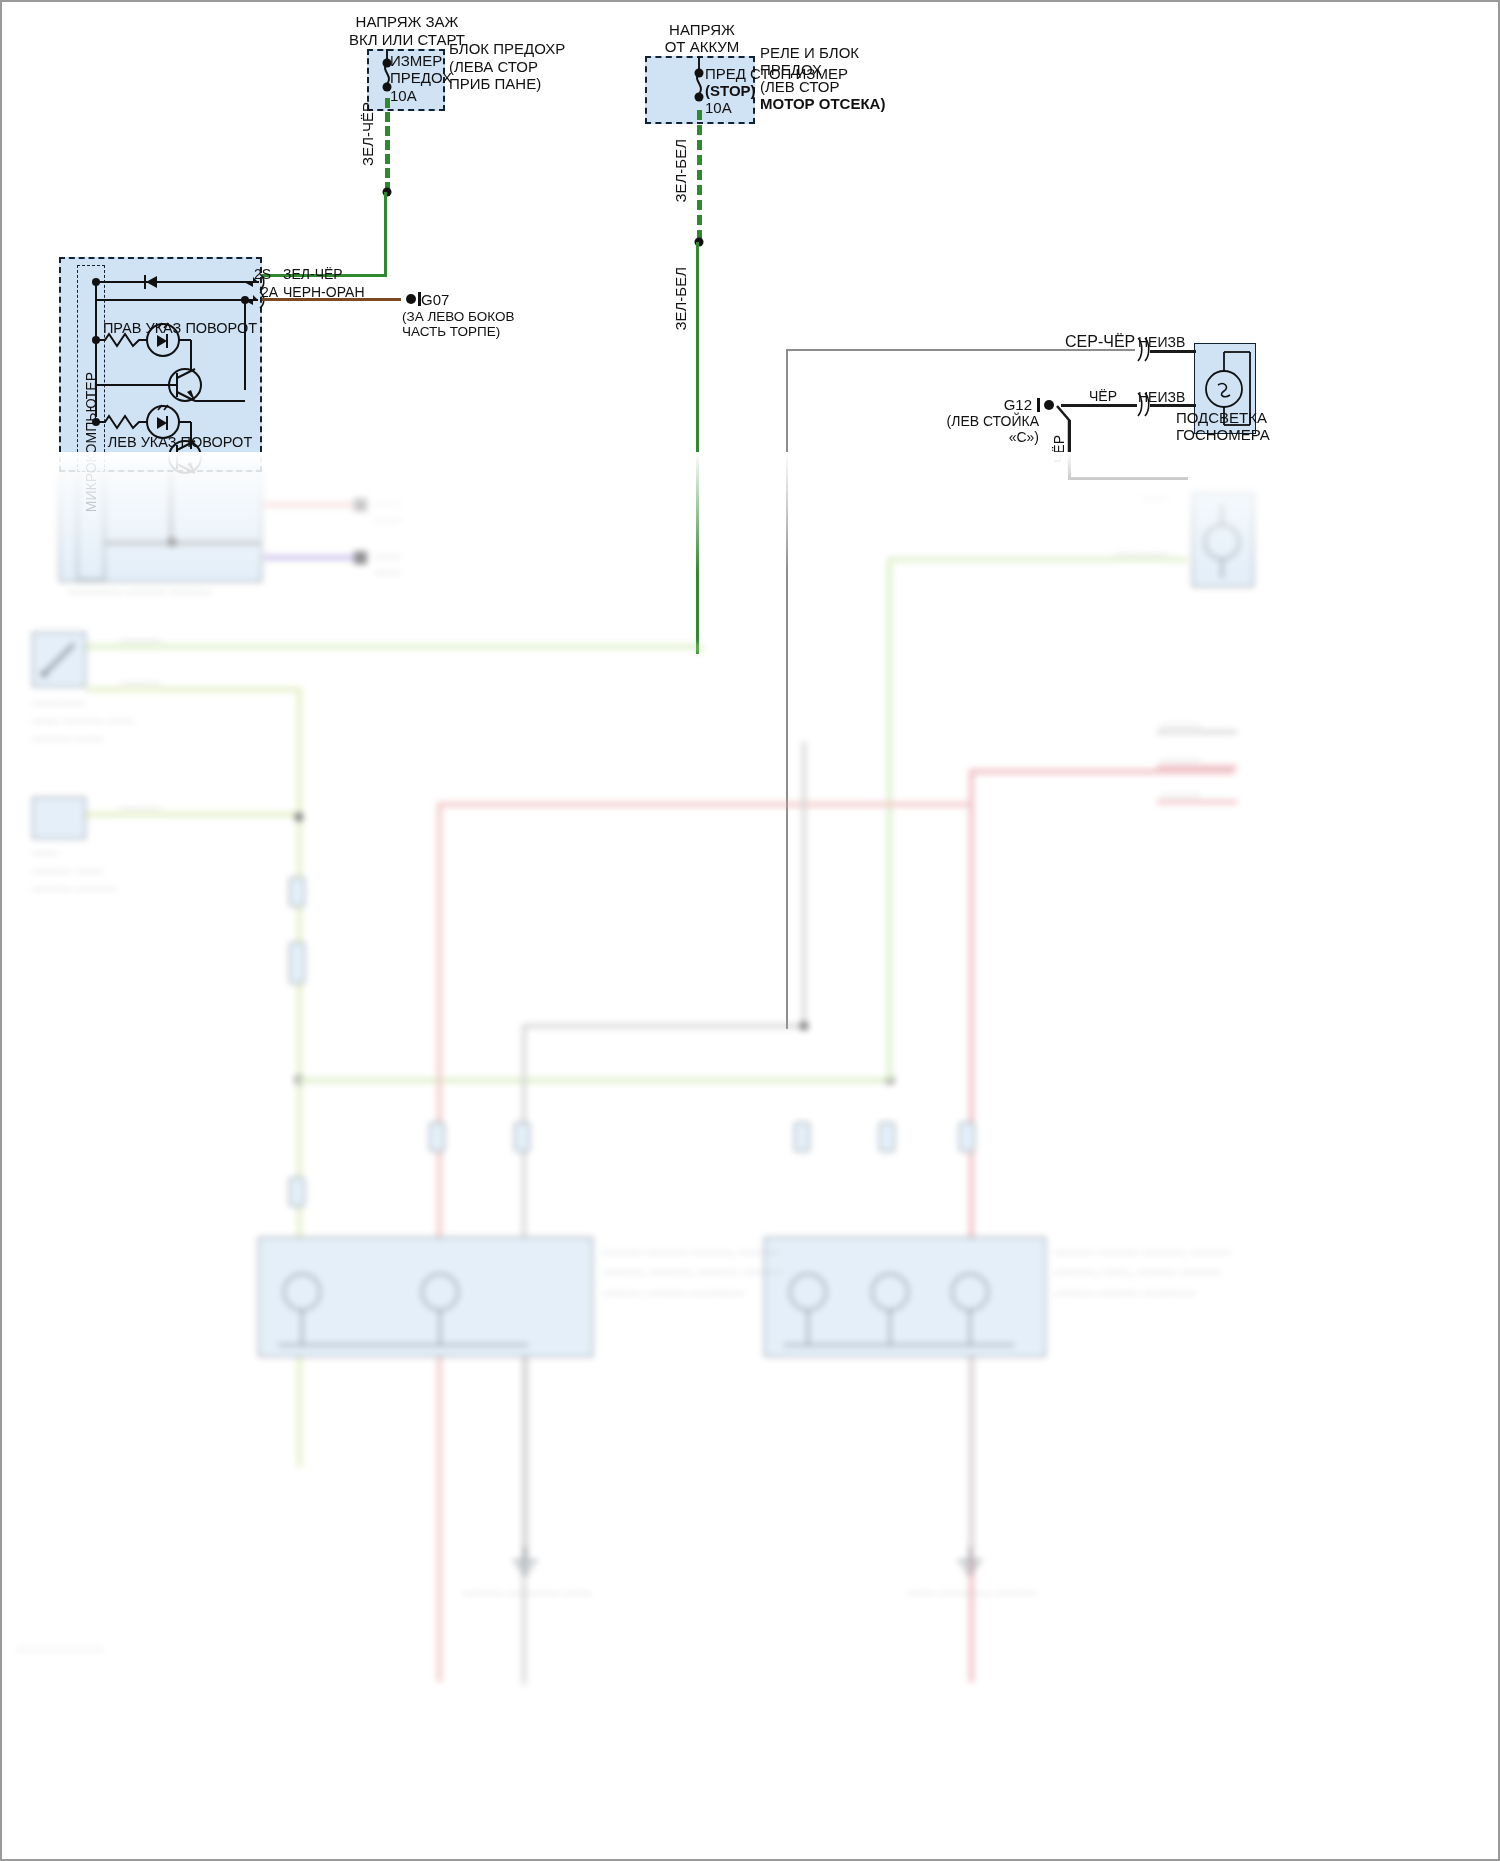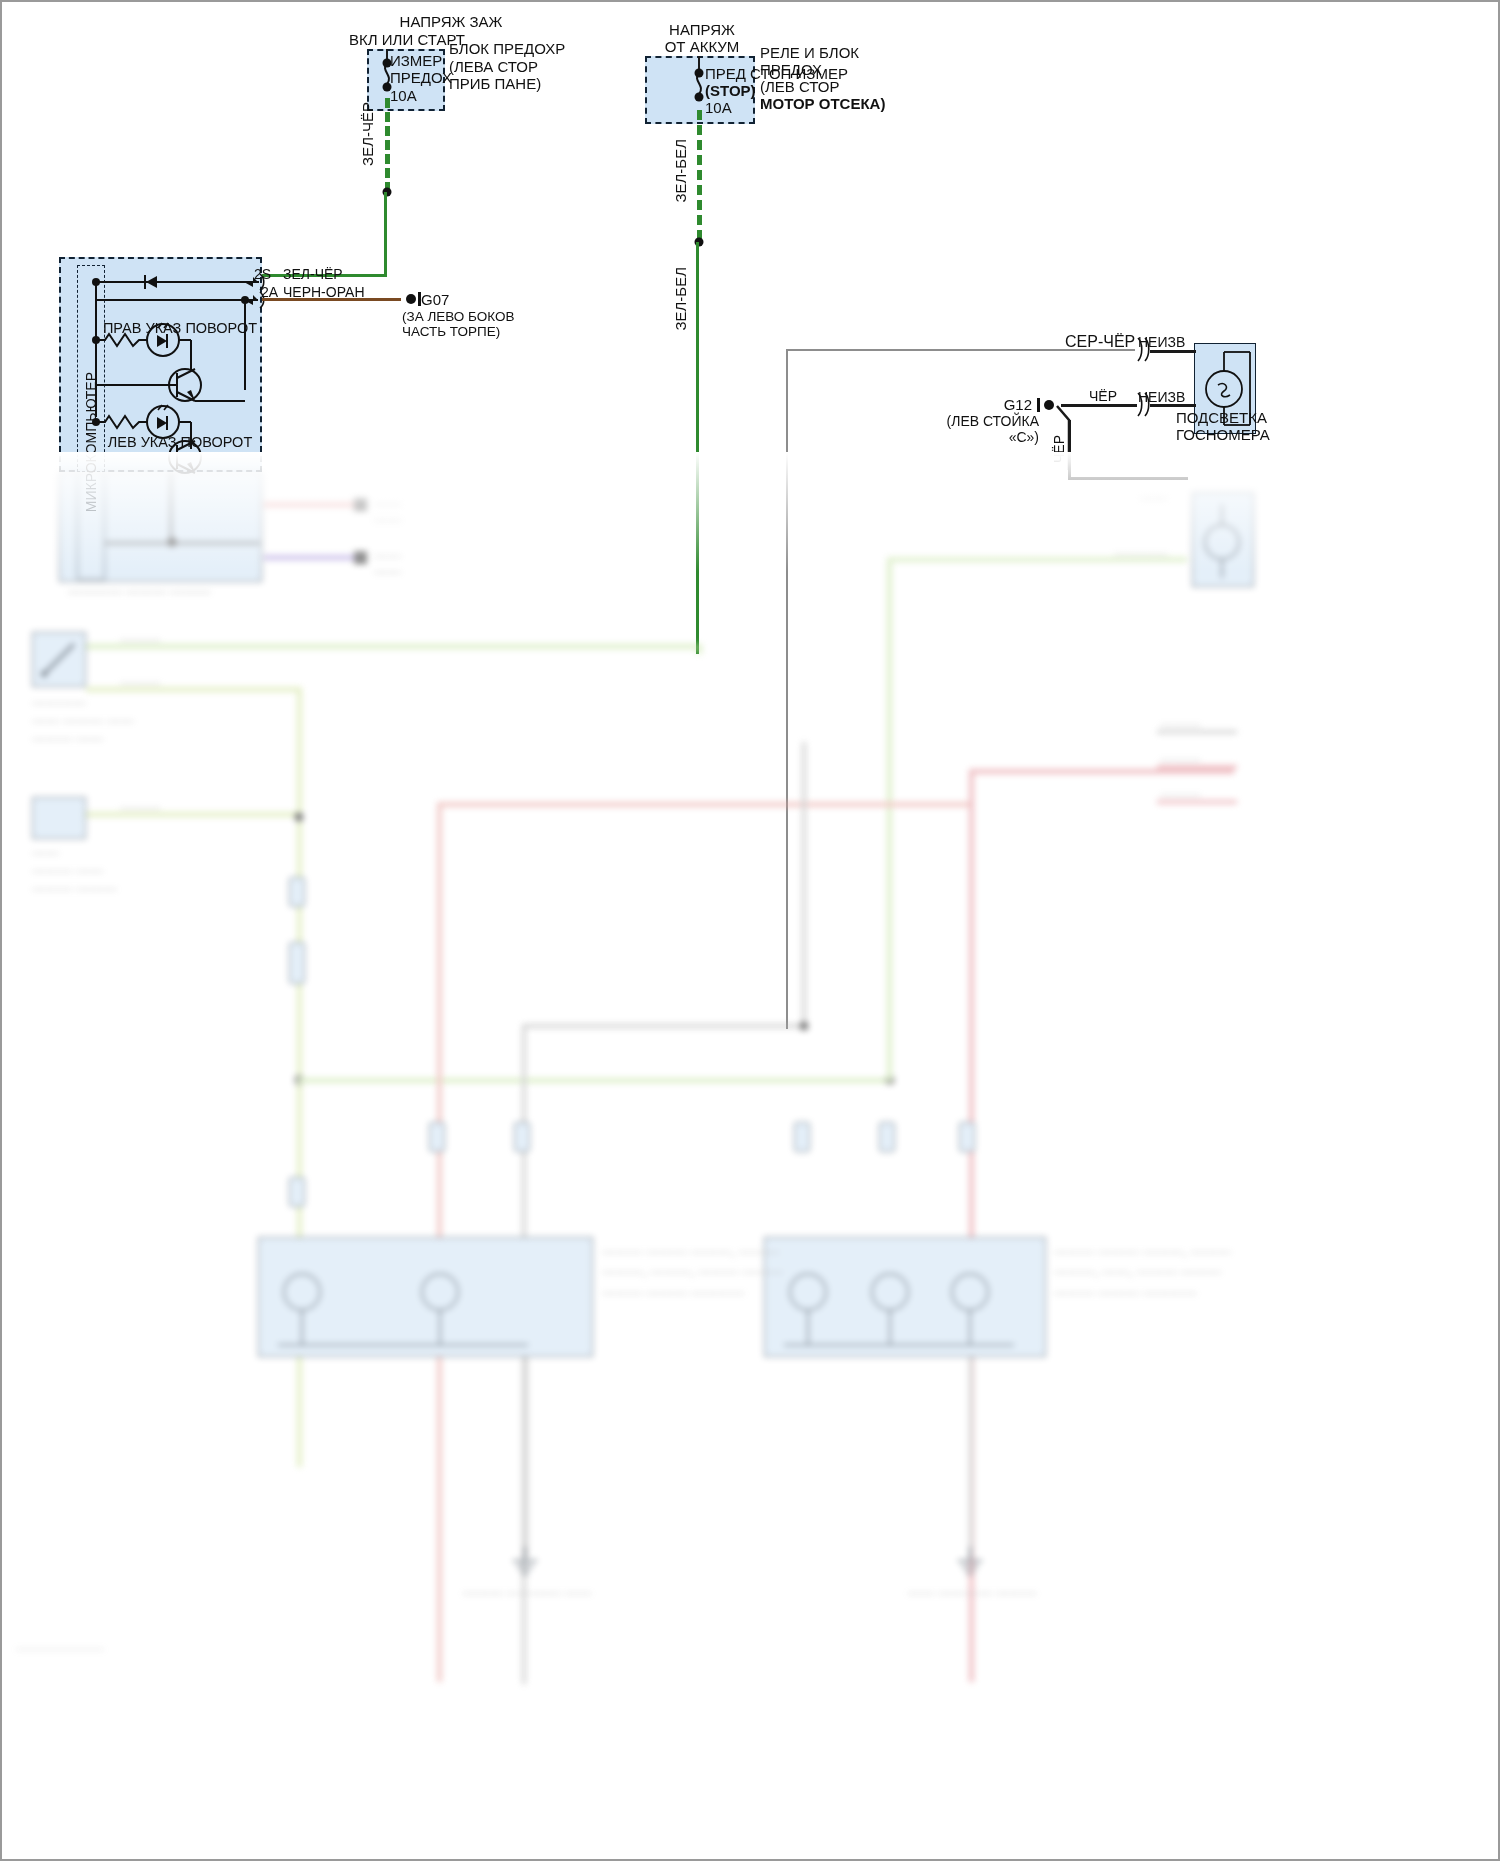--- a/index.html
+++ b/index.html
@@ -43,21 +43,21 @@
   .gnd-sym{position:absolute;}
   .gnd-sym .bar1{position:absolute;left:0;top:0;width:3px;height:14px;background:#111;}
   .gnd-sym .dotg{position:absolute;left:6px;top:2px;width:10px;height:10px;border-radius:50%;background:#111;}
   svg{position:absolute;overflow:visible;}
 </style>
 </head>
 <body>
 
 <div id="page">
 
-  <div class="lbl c" style="left:405px;top:11px;font-weight:400;margin-left:44px;">НАПРЯЖ ЗАЖ</div>
+  <div class="lbl c" style="left:405px;top:11px;font-weight:400;">НАПРЯЖ ЗАЖ</div>
   <div class="lbl c" style="left:405px;top:29px;">ВКЛ ИЛИ СТАРТ</div>
 
   <div class="box-dash" style="left:365px;top:47px;width:78px;height:62px;"></div>
 
   <div class="wire v" style="left:384px;top:47px;height:12px;"></div>
   <div class="dot" style="left:385px;top:61px;"></div>
   <svg width="24" height="26" style="left:374px;top:62px;">
     <path d="M11 0 C 4 6, 18 12, 11 20" stroke="#111" stroke-width="2" fill="none"></path>
   </svg>
   <div class="dot" style="left:385px;top:85px;"></div>

